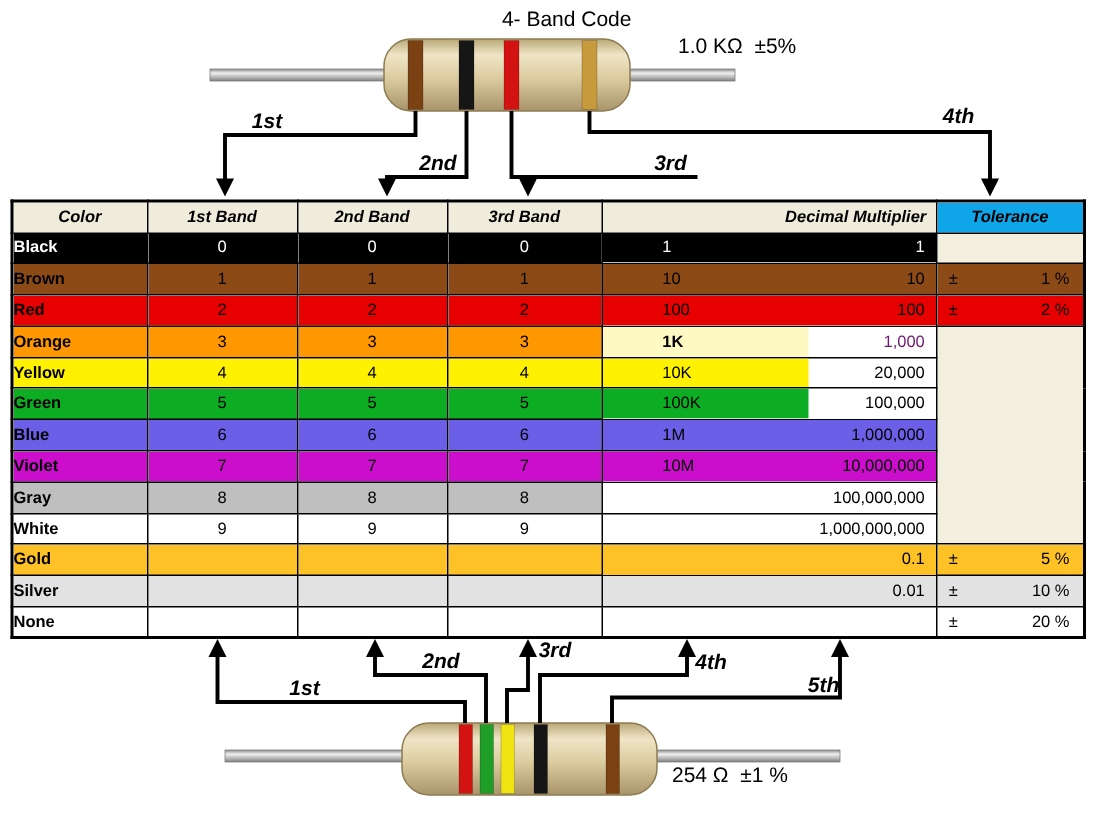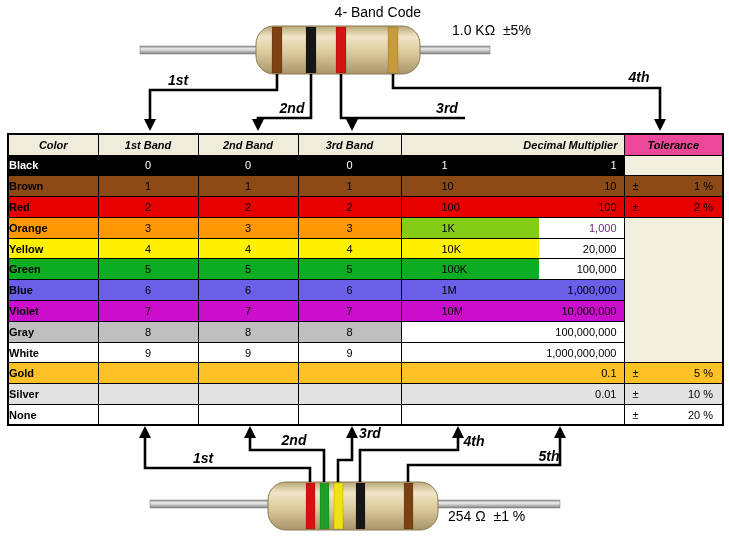--- a/index.html
+++ b/index.html
@@ -120,21 +120,21 @@
         <col style="width: 223px;">
         <col style="width: 99px;">
       </colgroup>
       <thead>
         <tr>
           <th style="background: rgb(239, 236, 219);">Color</th>
           <th style="background: rgb(239, 236, 219);">1st Band</th>
           <th style="background: rgb(239, 236, 219);">2nd Band</th>
           <th style="background: rgb(239, 236, 219);">3rd Band</th>
           <th class="ha-right" style="background: rgb(239, 236, 219);">Decimal Multiplier</th>
-          <th style="background: #ec4899;">Tolerance</th>
+          <th style="background: #0ea5e9;">Tolerance</th>
         </tr>
       </thead>
       <tbody>
         <tr>
           <td class="cname" style="background: rgb(0, 0, 0); color: rgb(255, 255, 255);">Black</td>
           <td class="bnum" style="background: rgb(0, 0, 0); color: rgb(255, 255, 255);">0</td>
           <td class="bnum" style="background: rgb(0, 0, 0); color: rgb(255, 255, 255);">0</td>
           <td class="bnum" style="background: rgb(0, 0, 0); color: rgb(255, 255, 255);">0</td>
           <td class="mcell" style="background: rgb(255, 255, 255);">
             <div class="mbar" style="width: 100%; background: rgb(0, 0, 0);">
@@ -179,21 +179,21 @@
               <span>2 %</span>
             </div>
           </td>
         </tr>
         <tr>
           <td class="cname" style="background: rgb(255, 152, 0); color: rgb(0, 0, 0);">Orange</td>
           <td class="bnum" style="background: rgb(255, 152, 0); color: rgb(0, 0, 0);">3</td>
           <td class="bnum" style="background: rgb(255, 152, 0); color: rgb(0, 0, 0);">3</td>
           <td class="bnum" style="background: rgb(255, 152, 0); color: rgb(0, 0, 0);">3</td>
           <td class="mcell" style="background: rgb(255, 255, 255);">
-            <div class="mbar" style="width: 62%; background: #84cc16;">
+            <div class="mbar" style="width: 62%; background: #fef9c3; font-weight: bold;">
               <span class="mshort" style="color: rgb(0, 0, 0);">1K</span>
             </div>
             <span class="mfull" style="color: #701a75;">1,000</span>
           </td>
           <td class="tolcell" rowspan="7" style="background: rgb(243, 239, 222);"></td>
         </tr>
         <tr>
           <td class="cname" style="background: rgb(255, 241, 0); color: rgb(0, 0, 0);">Yellow</td>
           <td class="bnum" style="background: rgb(255, 241, 0); color: rgb(0, 0, 0);">4</td>
           <td class="bnum" style="background: rgb(255, 241, 0); color: rgb(0, 0, 0);">4</td>

